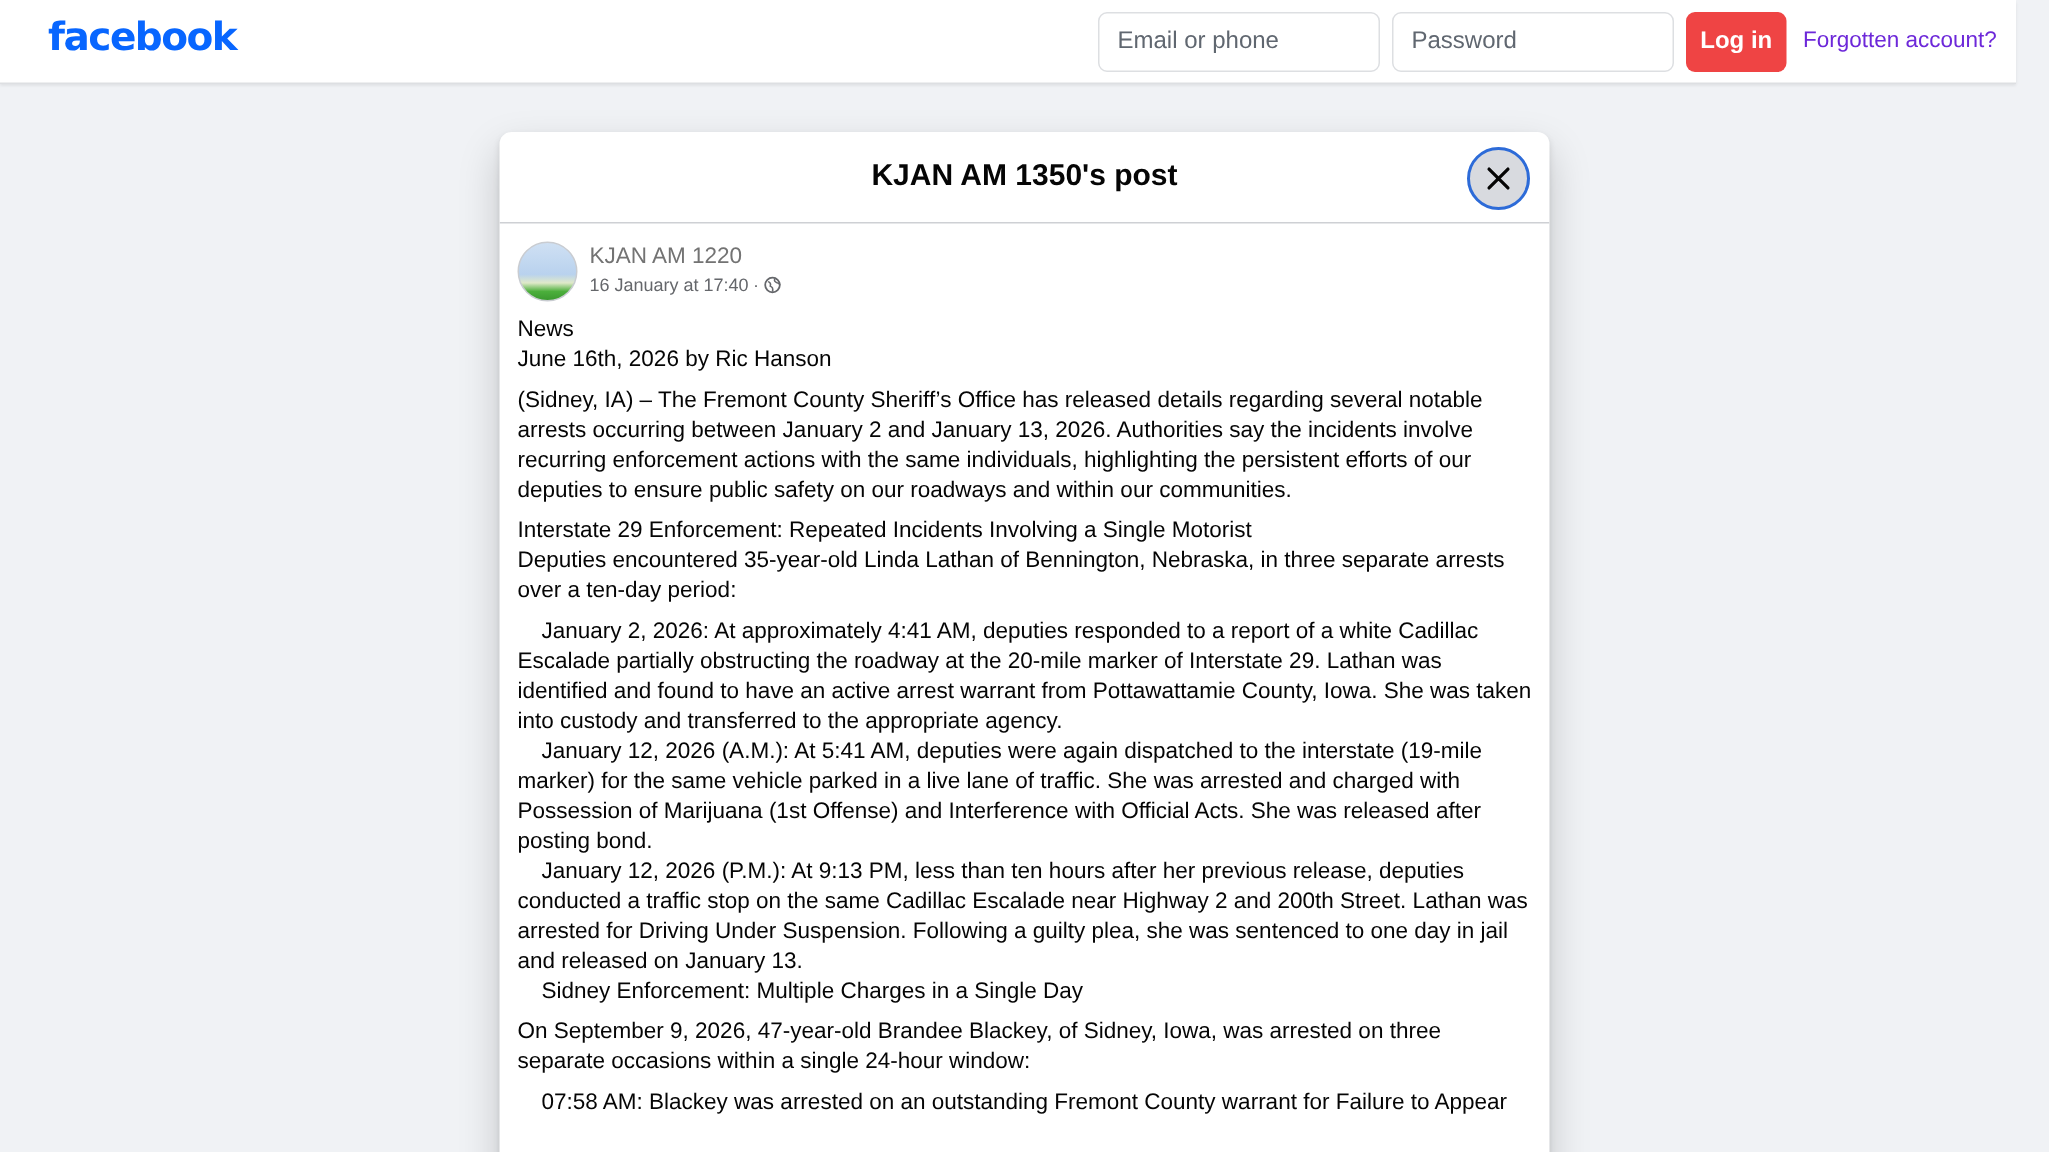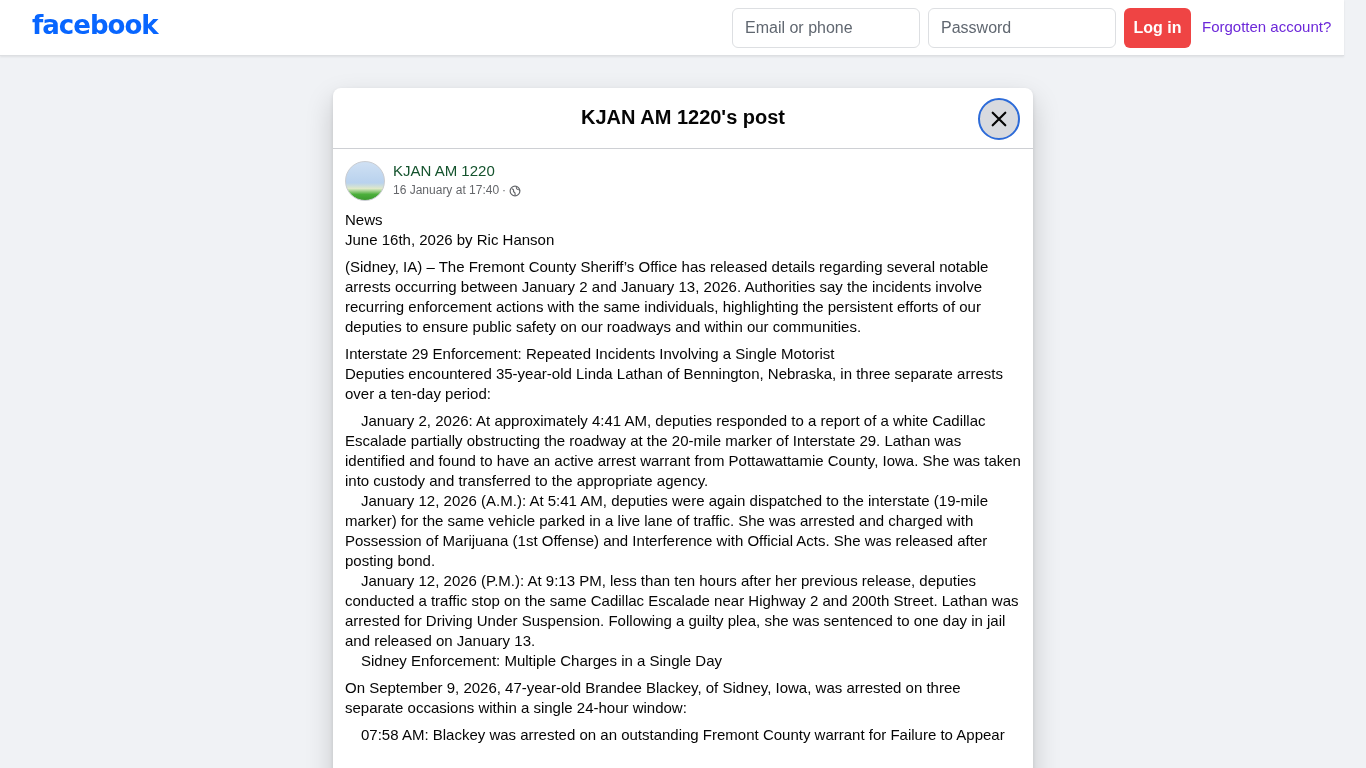--- a/index.html
+++ b/index.html
@@ -65,25 +65,25 @@
 
     .post-head { position: relative; height: 52px; }
     .avatar {
       position: absolute; left: 12px; top: 12px; width: 40px; height: 40px;
       border-radius: 50%; overflow: hidden;
       background: linear-gradient(180deg, #cfe0f3 0%, #b9d2ee 55%, #dfe9c9 70%, #4caf3c 85%, #3b9a2f 100%);
       border: 1px solid #c9ccd1;
     }
     .author {
       position: absolute; left: 60px; top: 13px;
-      font-size: 15px; font-weight: normal; color: #14532d;
+      font-size: 15px; font-weight: normal; color: #737373;
     }
     .meta {
       position: absolute; left: 60px; top: 34px;
-      font-size: 12px; color: #65676b; display: flex; align-items: flex-end; gap: 3px;
+      font-size: 12px; color: #65676b; display: flex; align-items: center; gap: 3px;
     }
     .meta svg { width: 12px; height: 12px; }
 
     .post-body {
       padding: 9px 12px 0 12px;
       font-size: 15px; line-height: 20px; color: #050505;
     }
     .post-body p { margin-bottom: 7px; }
     .indent { text-indent: 16px; }
     .p-tight { margin-bottom: 0 !important; }
@@ -94,21 +94,21 @@
 <div class="topbar">
   <div class="logo">facebook</div>
   <input class="login-input password" type="password" placeholder="Password" style="">
   <input class="login-input email" type="text" placeholder="Email or phone" style="">
   <button class="login-btn">Log in</button>
   <a class="forgot" href="#">Forgotten account?</a>
 </div>
 
 <div class="modal">
   <div class="modal-header">
-    <span class="modal-title">KJAN AM 1220's post</span>
+    <span class="modal-title">KJAN AM 1350's post</span>
     <div class="close-btn">
       <svg viewBox="0 0 20 20">
         <path d="M3 3 L17 17 M17 3 L3 17" stroke="#050505" stroke-width="2.4" stroke-linecap="round" fill="none"></path>
       </svg>
     </div>
   </div>
 
   <div class="post-head">
     <div class="avatar"></div>
     <div class="author">KJAN AM 1220</div>

